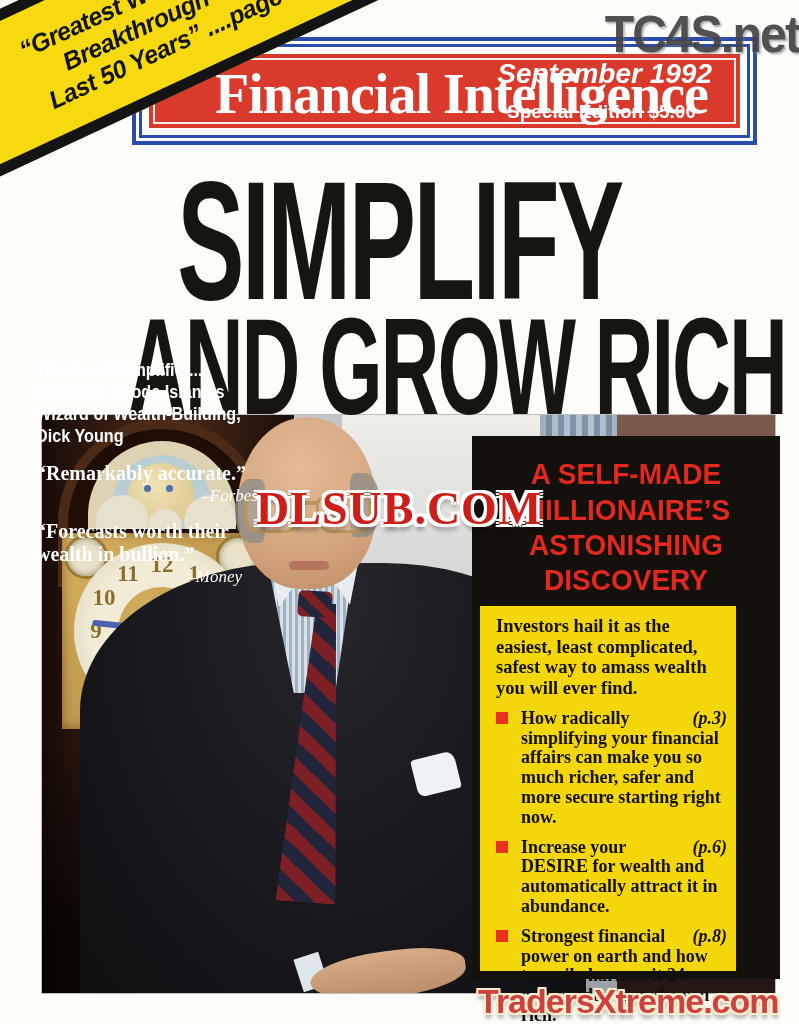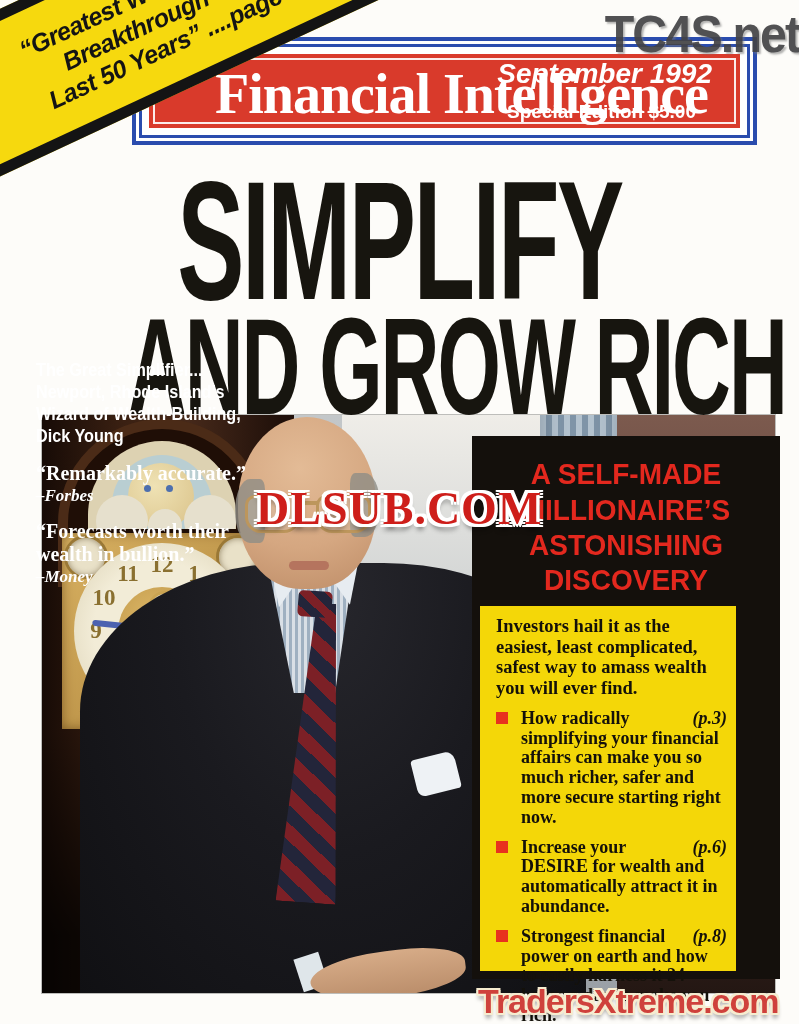--- a/index.html
+++ b/index.html
@@ -116,21 +116,21 @@
   .pocket-square{position:absolute;left:372px;top:340px;width:44px;height:38px;background:#eef2f5;
                  transform:rotate(-14deg);border-radius:4px 10px 4px 8px;}
   .cuff{position:absolute;left:256px;top:540px;width:26px;height:34px;background:#dfe6ea;transform:rotate(-18deg);}
   .hand-shape{position:absolute;left:268px;top:536px;width:156px;height:46px;border-radius:50% 42% 45% 50%;
               background:linear-gradient(180deg,#d6ab87,#bb8e6b);transform:rotate(-7deg);}
 
   
   .caption{position:absolute;left:36px;top:360px;width:246px;z-index:3;color:#ffffff;}
   .cap-line{font-weight:bold;font-size:18px;line-height:1.22;transform:scaleX(0.9);transform-origin:left;white-space:nowrap;}
   .quote{font-family:"Liberation Serif",serif;font-weight:bold;font-size:20px;line-height:1.12;margin-top:14px;}
-  .attr{font-family:"Liberation Serif",serif;font-weight:bold;font-style:italic;font-size:17px;text-align:left;}
+  .attr{font-family:"Liberation Serif",serif;font-weight:normal;font-style:italic;font-size:17px;text-align:right;}
   .attr.forbes{padding-right:24px;margin-top:2px;}
   .attr.money{padding-right:40px;margin-top:2px;}
 
   
   .storybox{position:absolute;left:472px;top:436px;width:308px;height:543px;background:#14100c;z-index:5;box-sizing:border-box;}
   .story-head{padding-top:20px;text-align:center;color:#e3281e;font-weight:bold;font-size:28px;line-height:1.2;
               letter-spacing:0;transform:scaleY(1.05);transform-origin:top;}
   .yellow-panel{position:absolute;left:8px;top:170px;width:256px;height:365px;background:#f4d708;box-sizing:border-box;
                 padding:10px 9px 6px 16px;color:#14110a;}
   .intro{font-family:"Liberation Serif",serif;font-weight:bold;font-size:18.5px;line-height:1.12;}

